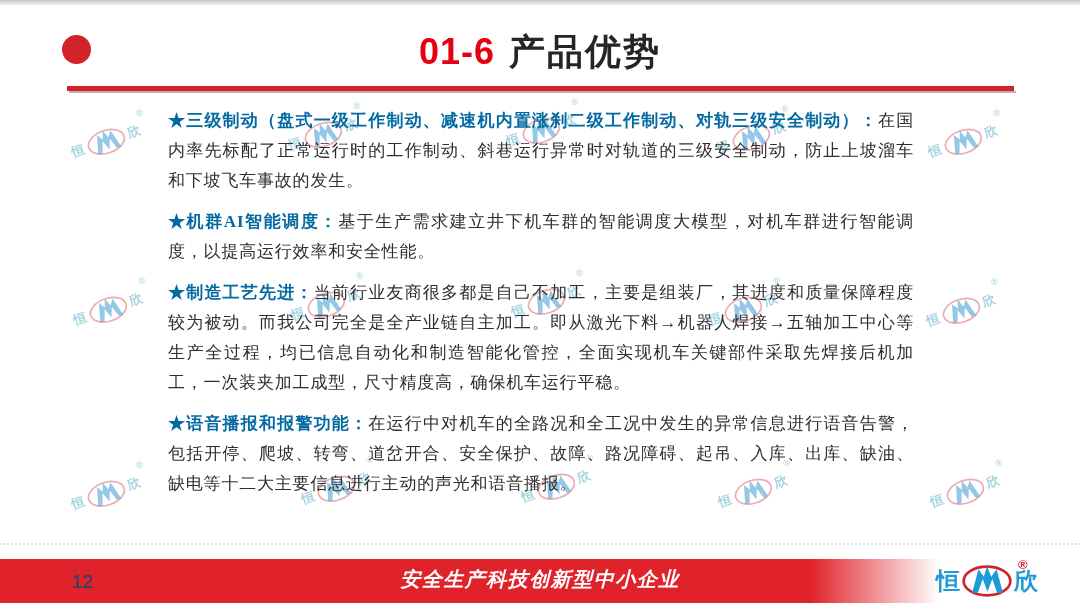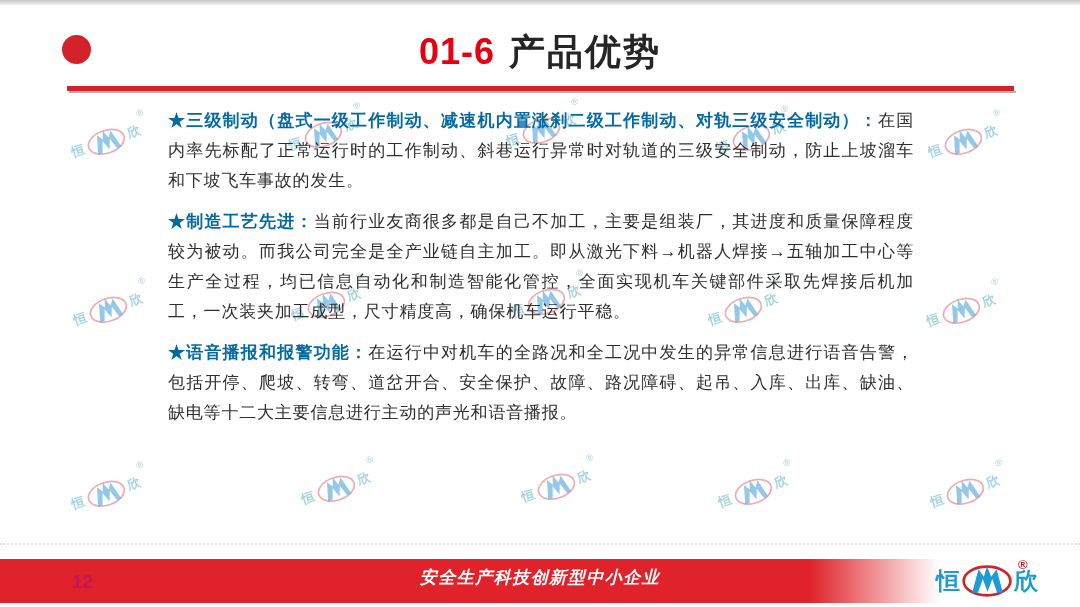--- a/index.html
+++ b/index.html
@@ -40,25 +40,25 @@
   .content p { margin:0 0 11px 0; }
   .lbl { color:#0369a1; font-weight:bold; }
 
   
   .dotted-divider { position:absolute; left:0; top:543px; width:100%;
     border-top:2px dotted #e2dfdf; }
 
   
   .footer-bar { position:absolute; left:0; top:559px; width:100%; height:44px;
     background:linear-gradient(90deg,#e0222a 0%,#e0222a 75%,rgba(224,34,42,0) 87%); }
-  .page-number { position:absolute; left:72px; top:571px; color:#be185d;
-    font-weight:bold; font-size:19px; }
+  .page-number { position:absolute; left:72px; top:571px; color:#0c4a6e;
+    font-weight:normal; font-size:19px; }
   .footer-slogan { position:absolute; left:0; top:566px; width:1080px;
     text-align:center; color:#fff; font-style:italic; font-weight:bold;
-    font-size:17px; letter-spacing:1.5px;
+    font-size:20px; letter-spacing:1.5px;
     font-family:"Liberation Serif","DejaVu Serif",serif; }
   .company-logo { position:absolute; left:936px; top:560px; width:130px; height:42px;
     display:flex; align-items:center; }
   .logo-char { color:#1e9bd7; font-weight:bold; font-size:24px; }
   .logo-svg { width:52px; height:34px; margin:0 1px; }
   .logo-svg ellipse { fill:none; stroke:#d2232a; stroke-width:2.5; }
   .logo-svg path { fill:#1e9bd7; }
   .logo-reg { position:absolute; left:82px; top:-3px; color:#d2232a; font-size:13px;
     font-weight:bold; }
 </style>
@@ -225,20 +225,21 @@
       <ellipse cx="24" cy="16" rx="22" ry="13.5"></ellipse>
       <path d="M10 27 L16 5 L21 12 L24 2 L28 12 L33 5 L39 27 L33.5 27 L29 14 L24.5 26 L20 14 L15.5 27 Z"></path>
     </svg>
     <span class="wm-x">欣</span>
     <span class="wm-reg">®</span>
   </div>
 </div>
 
   <div class="content">
     <p><span class="lbl">★三级制动（盘式一级工作制动、减速机内置涨刹二级工作制动、对轨三级安全制动）：</span><span>在国内率先标配了正常运行时的工作制动、斜巷运行异常时对轨道的三级安全制动，防止上坡溜车和下坡飞车事故的发生。</span></p>
+    <p><span class="lbl">★机群AI智能调度：</span><span>基于生产需求建立井下机车群的智能调度大模型，对机车群进行智能调度，以提高运行效率和安全性能。</span></p>
     <p><span class="lbl">★制造工艺先进：</span><span>当前行业友商很多都是自己不加工，主要是组装厂，其进度和质量保障程度较为被动。而我公司完全是全产业链自主加工。即从激光下料→机器人焊接→五轴加工中心等生产全过程，均已信息自动化和制造智能化管控，全面实现机车关键部件采取先焊接后机加工，一次装夹加工成型，尺寸精度高，确保机车运行平稳。</span></p>
     <p><span class="lbl">★语音播报和报警功能：</span><span>在运行中对机车的全路况和全工况中发生的异常信息进行语音告警，包括开停、爬坡、转弯、道岔开合、安全保护、故障、路况障碍、起吊、入库、出库、缺油、缺电等十二大主要信息进行主动的声光和语音播报。</span></p>
   </div>
 
   <div class="dotted-divider"></div>
 
   <div class="footer-bar"></div>
   <div class="page-number">12</div>
   <div class="footer-slogan">安全生产科技创新型中小企业</div>
 

